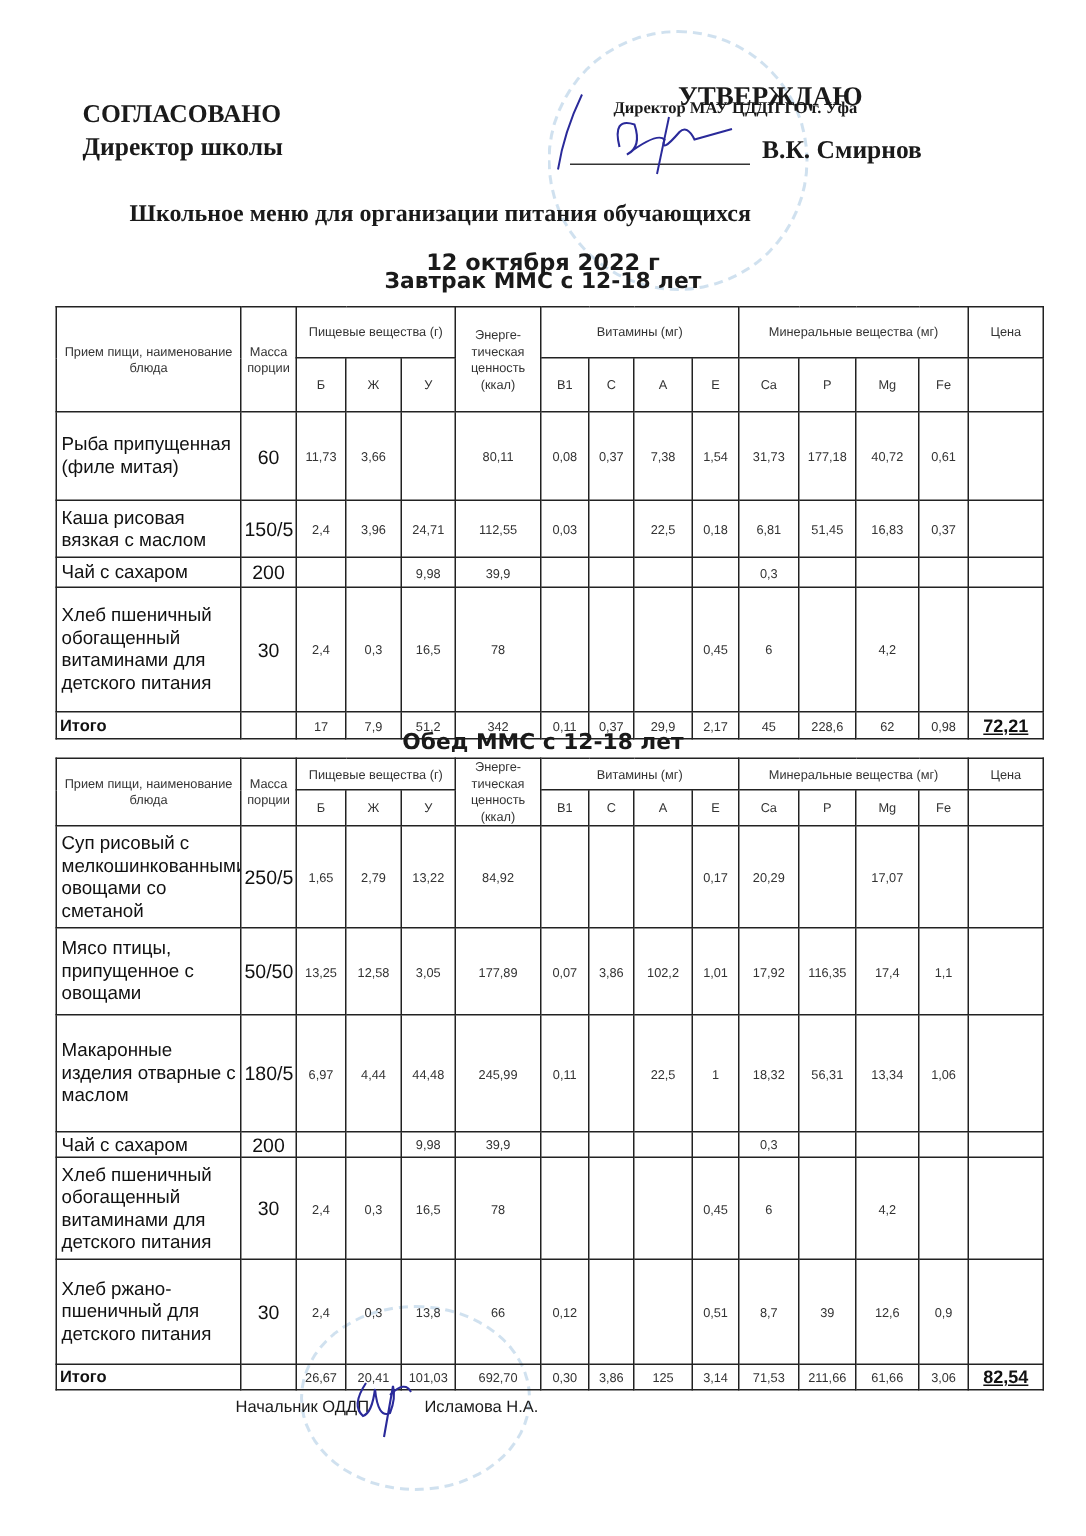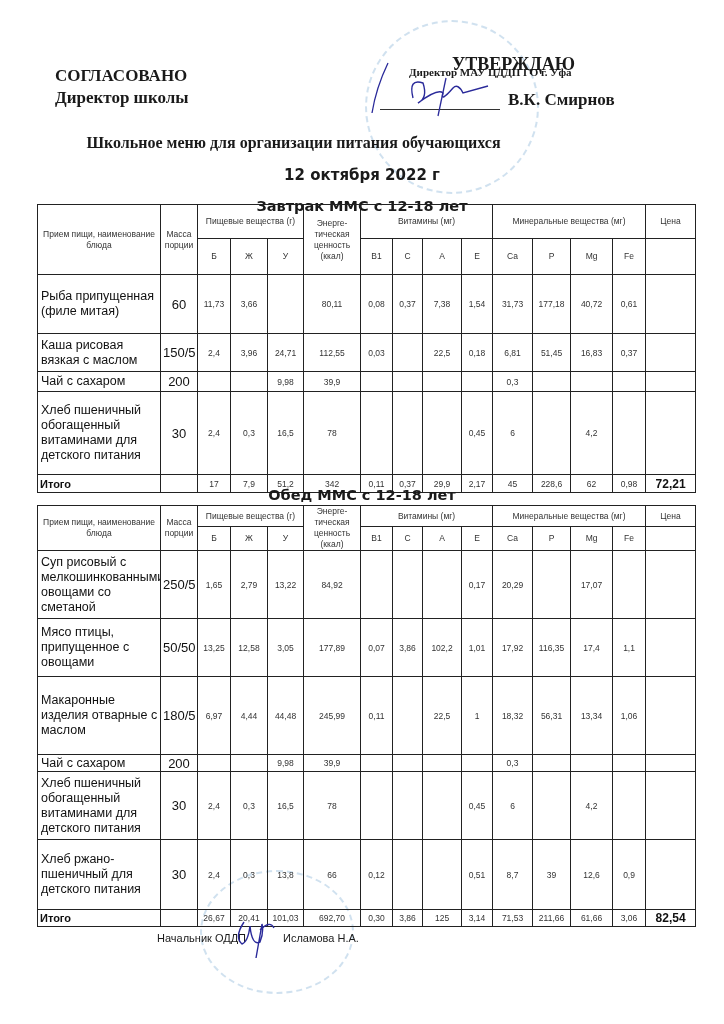--- a/index.html
+++ b/index.html
@@ -8,30 +8,30 @@
   .abs { position:absolute; }
   #agreed-title { left:55px; top:66px; font-size:17px; }
   #agreed-sub { left:55px; top:88px; font-size:17px; }
   #approve-title { left:452px; top:54px; font-size:18px; }
   #approve-line1 { left:373px; top:66px; font-size:11px;margin-left:36px; }
   #approve-line2 { left:508px; top:90px; font-size:17px; }
   #sign-line { left:380px; top:109px; width:120px; border-top:1px solid #333; }
   #doc-title { left:0; width:587px; text-align:center; top:134px; font-size:16px; }
   #doc-date { left:0; width:724px; text-align:center; top:166px; font-size:15px; font-weight:bold; font-family:"DejaVu Sans", sans-serif; }
   .section-title { position:absolute; left:0; width:724px; text-align:center; font-size:14.5px; font-weight:bold; font-family:"DejaVu Sans", sans-serif; }
-  #breakfast-title { top:198px; }
+  #breakfast-title { top:180px; }
   #lunch-title { top:487px; }
 
   table.menu { position:absolute; left:37px; border-collapse:collapse; table-layout:fixed; width:658px; }
   table.menu td, table.menu th { border:1px solid #222; padding:0 2px; font-weight:normal; text-align:center; vertical-align:middle; font-size:8.5px; color:#333; overflow:hidden; }
   table.menu th { font-size:8.5px; color:#333; line-height:11px; }
   table.menu td.name { text-align:left; font-size:12.5px; color:#111; line-height:15px; padding-left:3px; }
   table.menu td.mass { font-size:13px; color:#111; }
   table.menu td.total-label { text-align:left; font-weight:bold; font-size:11px; color:#111; }
-  table.menu td.price { font-weight:bold; font-size:12px; color:#111; }
+  table.menu td.price { font-weight:bold; font-size:12px; color:#111;text-decoration:underline; }
   #breakfast-table { top:204px; }
   #lunch-table { top:505px; }
 
   #footer-label { left:117px; top:932px; font-size:11px;padding-left:40px; }
   #footer-name { left:283px; top:932px; font-size:11px; }
   .stamp { position:absolute; border:2px dashed rgba(120,170,210,0.35); border-radius:50%; }
   .sig { position:absolute; }
 </style>
 </head>
 <body>

